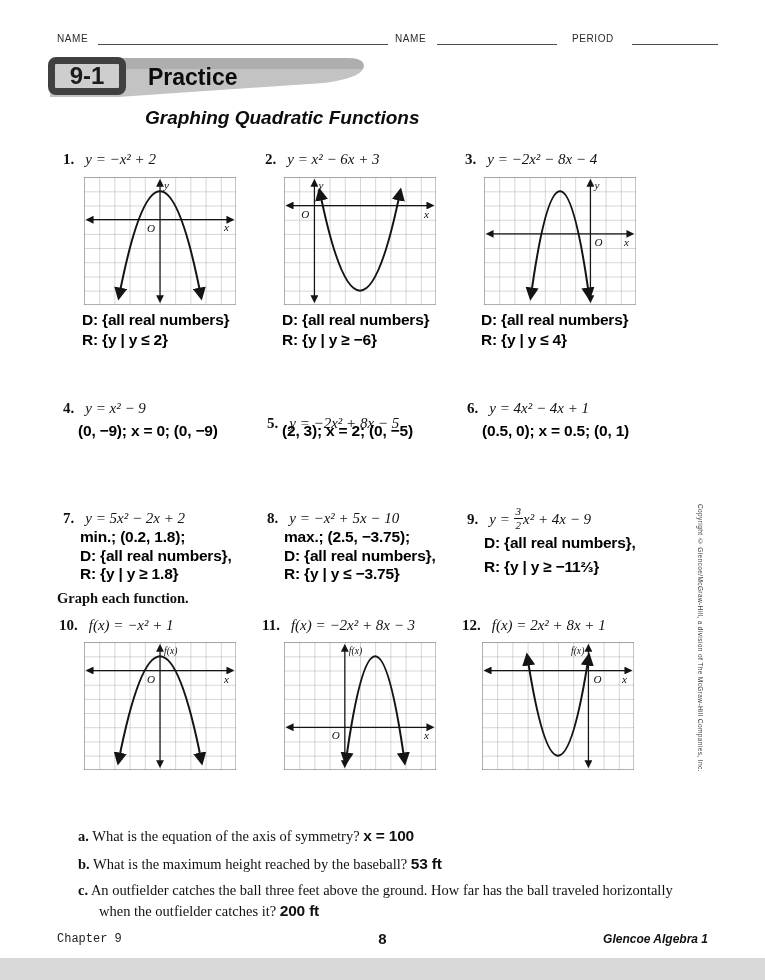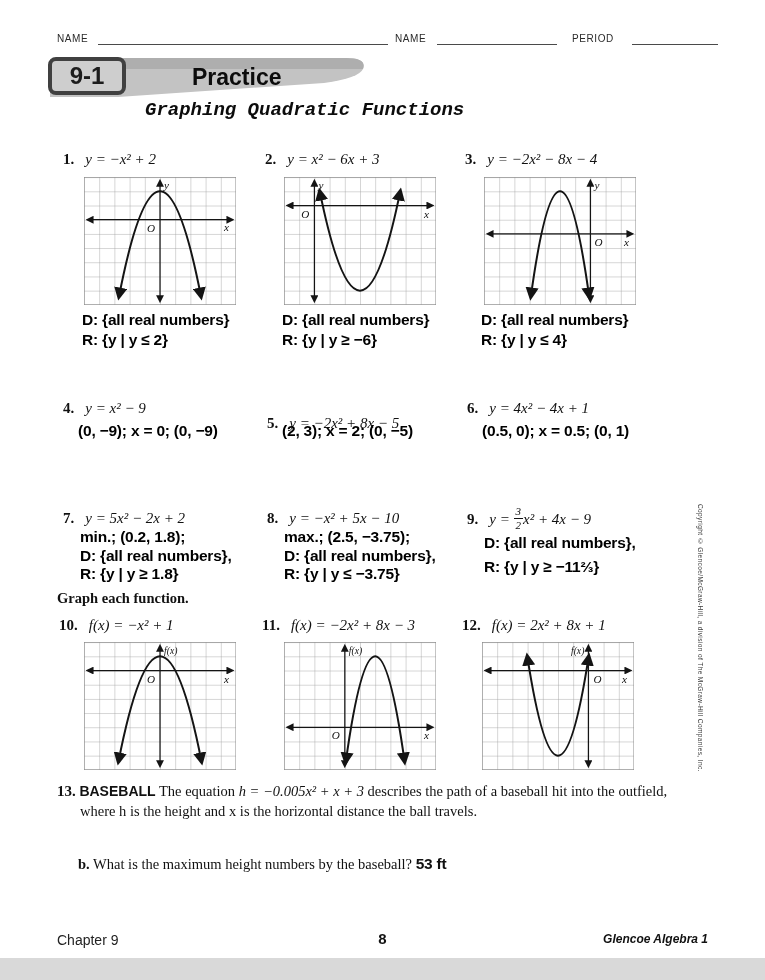--- a/index.html
+++ b/index.html
@@ -2,25 +2,25 @@
 <html><head>
 <meta charset="utf-8">
 <style>
   html,body{margin:0;padding:0;background:#e8e8e8;}
   .page{position:relative;width:765px;height:980px;background:#fff;overflow:hidden;
         font-family:"Liberation Serif",serif;color:#111;}
   .abs{position:absolute;}
   
   .hdr-label{font-family:"Liberation Sans",sans-serif;font-size:10px;letter-spacing:.6px;color:#2a2a2a;}
   .hline{height:0;border-bottom:1.2px solid #4a4a4a;}
-  .chip{box-sizing:border-box;width:78px;height:38px;background:#cecece;border:4px solid #404040;
+  .chip{box-sizing:border-box;width:78px;height:38px;background:#cecece;border:7px solid #404040;
         border-radius:8px;display:flex;align-items:center;justify-content:center;
         font-family:"Liberation Sans",sans-serif;font-weight:bold;font-size:24px;color:#1c1c1c;}
-  .practice{font-family:"Liberation Sans",sans-serif;font-weight:bold;font-size:23px;color:#0c0c0c;margin-left:44px;}
-  .lesson-title{font-family:Liberation Mono, monospace;font-weight:bold;font-style:italic;font-size:19px;color:#0c0c0c;}
+  .practice{font-family:"Liberation Sans",sans-serif;font-weight:bold;font-size:23px;color:#0c0c0c;}
+  .lesson-title{font-family:Liberation Sans, sans-serif;font-weight:bold;font-style:italic;font-size:19px;color:#0c0c0c;margin-top:8px;}
   
   .instr{font-weight:bold;font-size:14.5px;line-height:18.5px;white-space:pre-line;}
   .instr i{font-style:italic;}
   .pnum{font-weight:bold;font-size:15px;}
   .eq{font-style:italic;font-size:15px;margin-left:11px;}
   .ans{font-family:"Liberation Sans",sans-serif;font-weight:bold;font-size:15.5px;
        line-height:20px;letter-spacing:-.2px;color:#000;}
   .ans3 div{line-height:18.5px;}
   .p9ans div{line-height:24px;}
   .frac{display:inline-block;vertical-align:-0.5em;text-align:center;font-size:11px;line-height:1;font-style:italic;}
@@ -33,21 +33,21 @@
   .glabel{font:italic 11px "Liberation Serif",serif;fill:#111;}
   .glabel-sm{font:italic 9.5px "Liberation Serif",serif;fill:#111;}
   
   .p13{font-size:14.5px;line-height:19.5px;padding-left:23px;text-indent:-23px;}
   .tag13{font-family:"Liberation Sans",sans-serif;font-weight:bold;font-size:14px;}
   .eq-inline{font-style:italic;}
   .subq{font-size:14.5px;line-height:19.5px;padding-left:21px;text-indent:-21px;}
   .subq .qnum{font-weight:bold;}
   .subq .ansin{font-family:"Liberation Sans",sans-serif;font-weight:bold;font-size:15.5px;font-style:normal;letter-spacing:-.2px;}
   
-  .foot-left{font-family:Liberation Sans, sans-serif;font-size:14px;color:#222;}
+  .foot-left{font-family:Liberation Mono, monospace;font-size:12px;color:#222;}
   .foot-page{font-family:"Liberation Sans",sans-serif;font-weight:bold;font-size:15px;color:#111;}
   .foot-right{font-family:"Liberation Sans",sans-serif;font-weight:bold;font-style:italic;font-size:12px;color:#111;}
   .copyright{writing-mode:vertical-rl;font-family:"Liberation Sans",sans-serif;font-size:6.5px;
              letter-spacing:.4px;color:#3a3a3a;white-space:nowrap;}
   .graybar{background:#d9d9d9;}
 </style>
 </head>
 <body>
 
 <div class="page">
@@ -205,29 +205,34 @@
   <svg class="abs graph" style="left:482px;top:642px" viewBox="0 0 150 126">
     <rect x="0" y="0" width="150" height="126" fill="url(#grid)" stroke="#8a8a8a" stroke-width="1"></rect>
     <line class="axis" x1="4" y1="28" x2="146" y2="28" marker-start="url(#arw)" marker-end="url(#arw)"></line>
     <line class="axis" x1="105" y1="4" x2="105" y2="122" marker-start="url(#arw)" marker-end="url(#arw)"></line>
     <path class="curve" d="M44.7 14 Q75 210 105.3 14" marker-start="url(#arw)" marker-end="url(#arw)"></path>
     <text class="glabel-sm" x="101" y="12" text-anchor="end">f(x)</text>
     <text class="glabel" x="143" y="40" text-anchor="end">x</text>
     <text class="glabel" x="110" y="40">O</text>
   </svg>
 
-  <div class="abs p13" style="left:57px;top:782px;width:608px">
-    <span class="pnum">13.</span>
-    <span class="tag13">BASEBALL</span>
-    <span>The equation </span><span class="eq-inline">h = −0.005x² + x + 3</span><span> describes the path of a baseball hit into the outfield, where h is the height and x is the horizontal distance the ball travels.</span>
+  <div class="abs subq" style="left:78px;top:826px;width:590px">
+    <span class="qnum">a.</span>
+    <span>What is the equation of the axis of symmetry?</span>
+    <span class="ansin">x = 100</span>
   </div>
   <div class="abs subq" style="left:78px;top:854px;width:590px">
     <span class="qnum">b.</span>
-    <span>What is the maximum height numbers by the baseball?</span>
+    <span>What is the maximum height reached by the baseball?</span>
     <span class="ansin">53 ft</span>
+  </div>
+  <div class="abs subq" style="left:78px;top:881px;width:580px">
+    <span class="qnum">c.</span>
+    <span>An outfielder catches the ball three feet above the ground. How far has the ball traveled horizontally when the outfielder catches it?</span>
+    <span class="ansin">200 ft</span>
   </div>
 
   <div class="abs copyright" style="left:697px;top:504px;height:340px">Copyright © Glencoe/McGraw-Hill, a division of The McGraw-Hill Companies, Inc.</div>
 
   <span class="abs foot-left" style="left:57px;top:932px">Chapter 9</span>
   <span class="abs foot-page" style="left:0;top:930px;width:765px;text-align:center">8</span>
   <span class="abs foot-right" style="right:57px;top:932px">Glencoe Algebra 1</span>
 
   <div class="abs graybar" style="left:0;top:958px;width:765px;height:22px"></div>
 </div>

